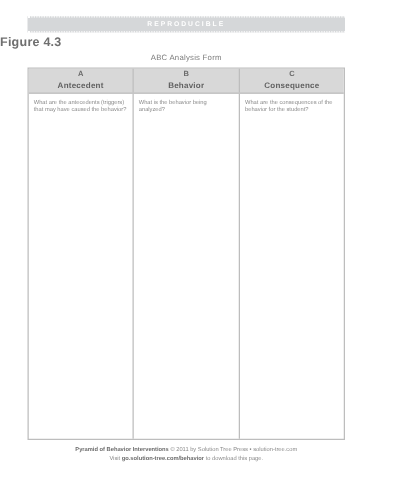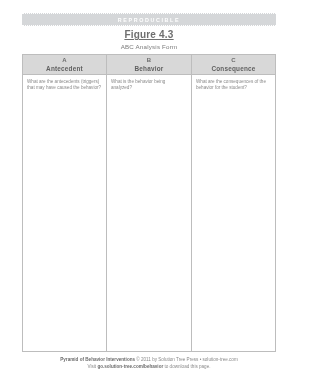--- a/index.html
+++ b/index.html
@@ -44,26 +44,25 @@
     text-transform: uppercase;
     white-space: nowrap;
   }
 
   
   .fig-title {
     position: absolute;
     left: 0;
     top: 29px;
     width: 298px;
-    text-align: center;
+    text-align: left;
     font-size: 10px;
     font-weight: bold;
     color: #6f6f6f;
     letter-spacing: 0.2px;
-    text-decoration: underline;
   }
   .fig-subtitle {
     position: absolute;
     left: 0;
     top: 43px;
     width: 298px;
     text-align: center;
     font-size: 6.2px;
     color: #7a7a7a;
     letter-spacing: 0.2px;

